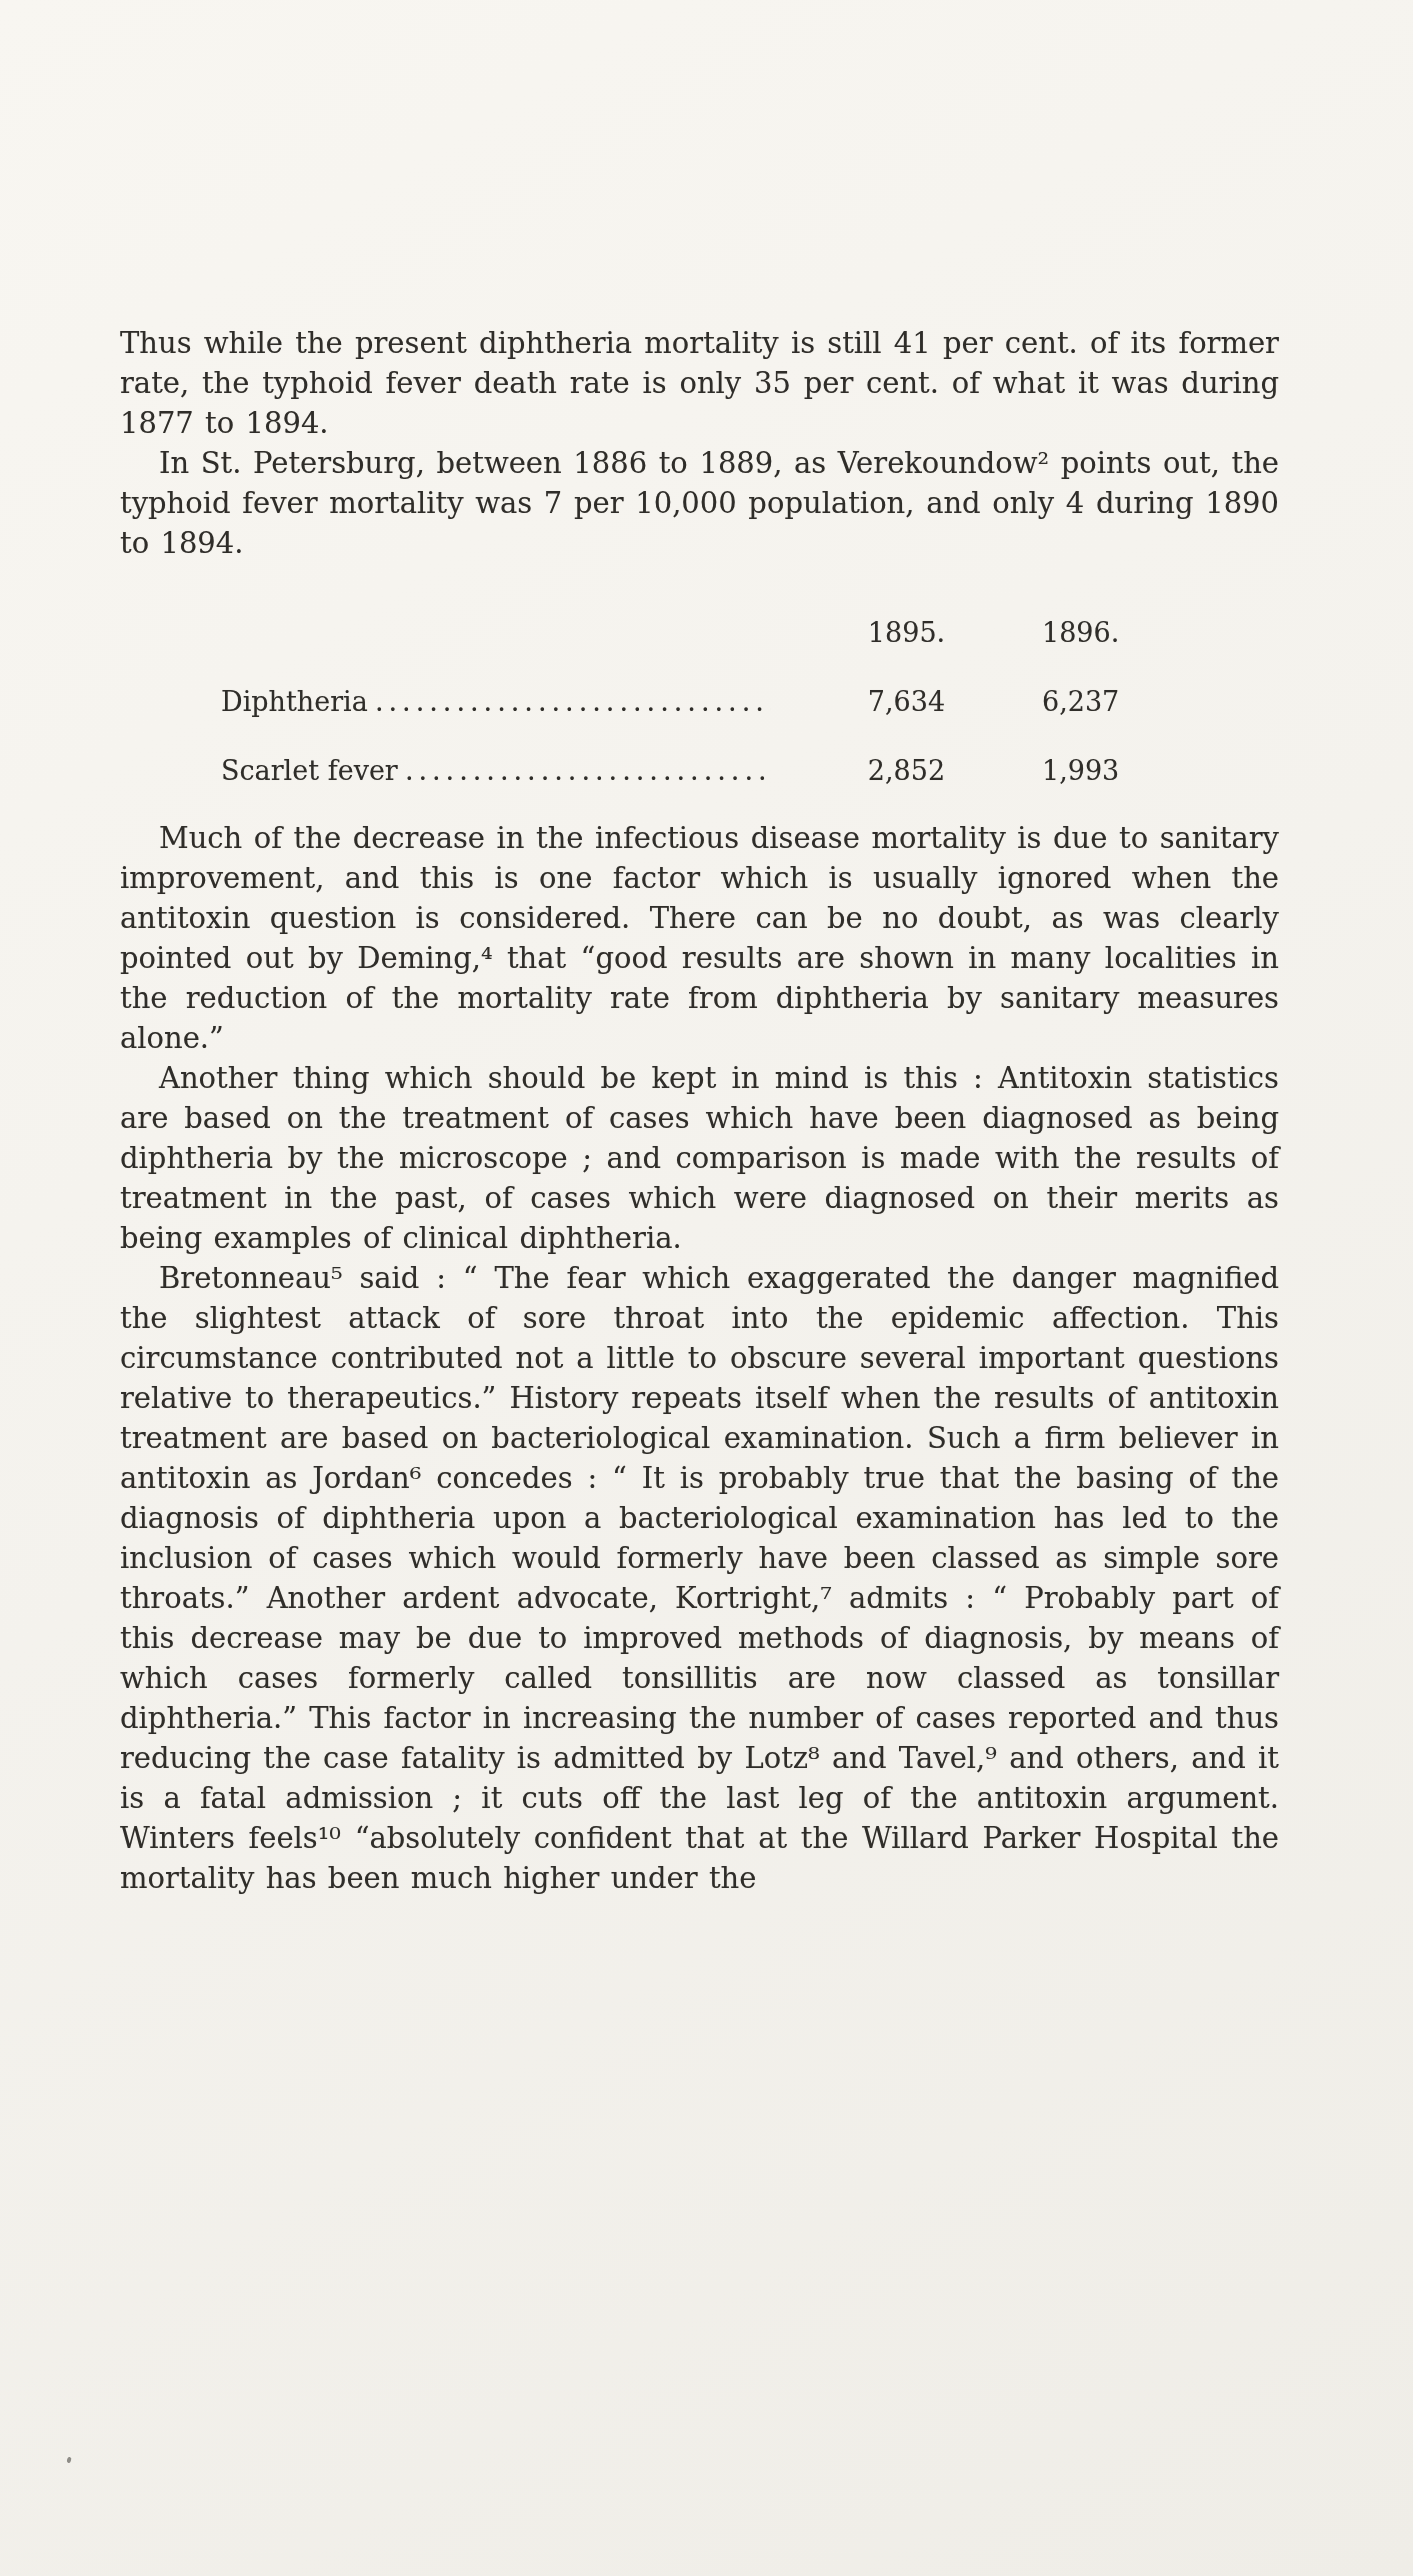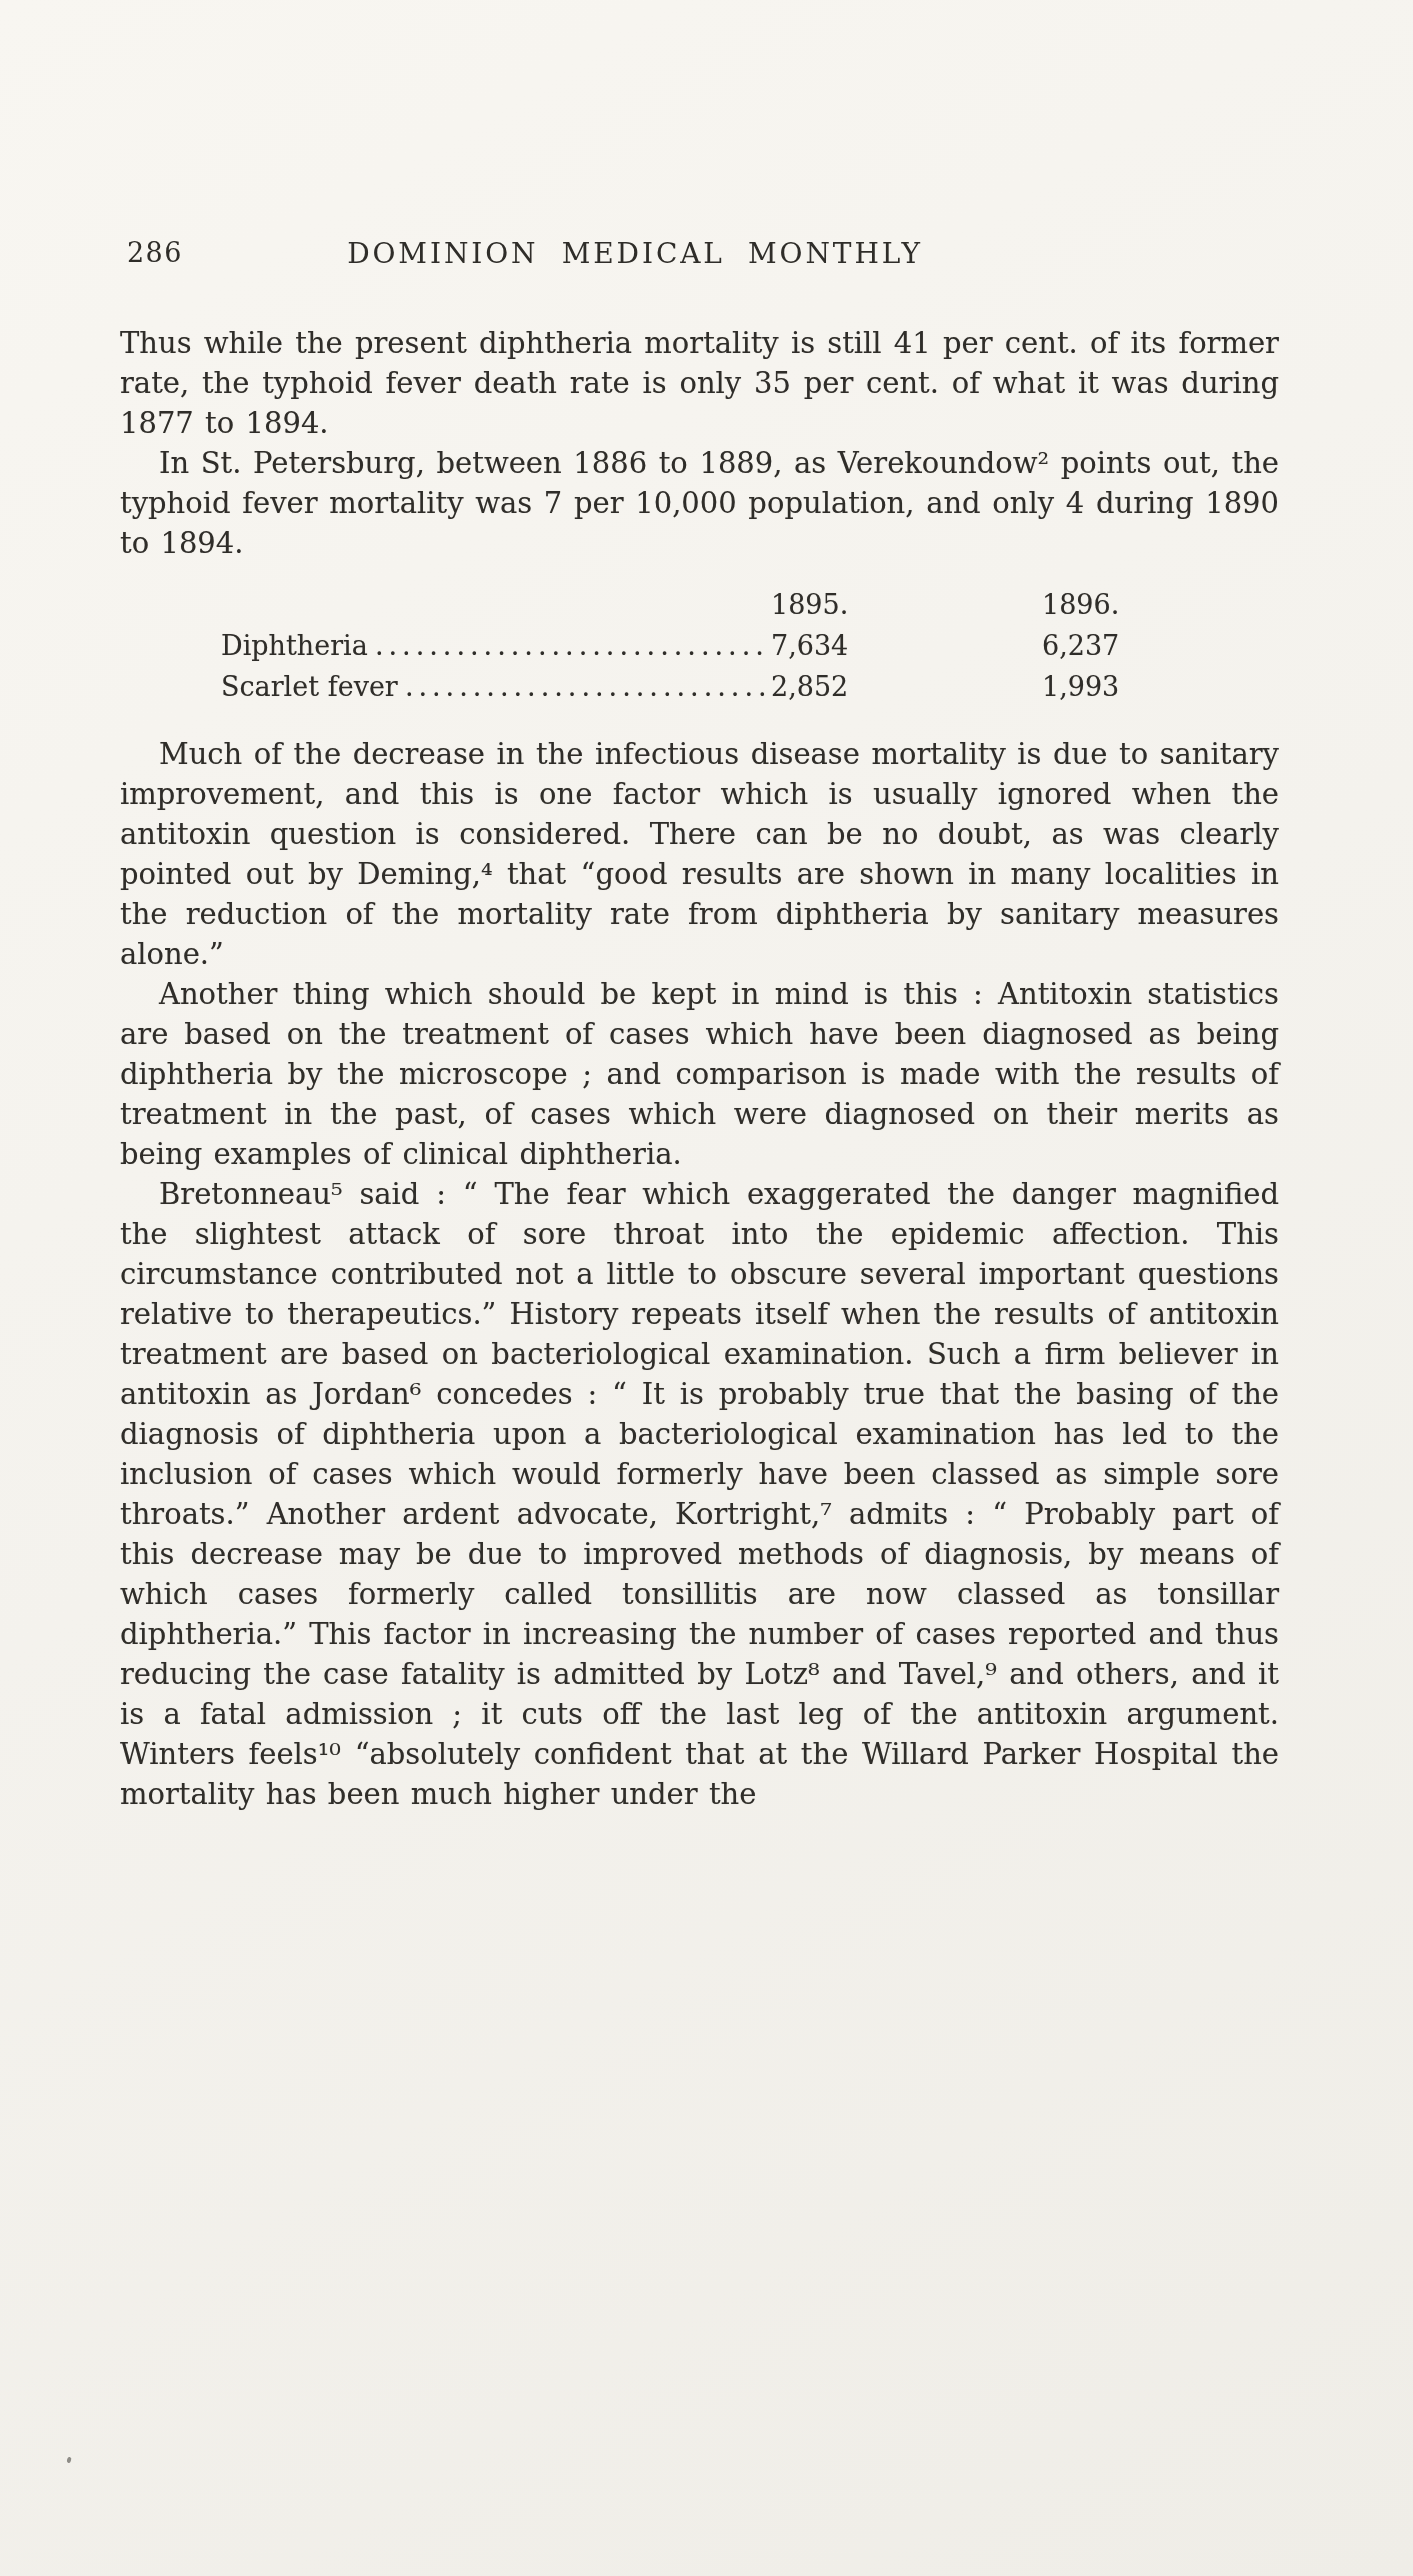--- a/index.html
+++ b/index.html
@@ -65,21 +65,21 @@
   .mortality-table {
     margin: 21.4px 0 27px 101px;
     width: 1022px;
     font-size: 27px;
     line-height: 41px;
     text-align: left;
     word-spacing: normal;
   }
   .t-head { display: flex; }
   .t-spacer { width: 550px; }
-  .t-col { width: 271px; text-align: left; }
+  .t-col { width: 271px; text-align: center; margin-top: 28px; }
   .t-col:last-child { width: auto; }
   .t-row { display: flex; }
   .t-leader {
     width: 550px;
     display: flex;
     overflow: hidden;
     align-items: flex-end;
   }
   .t-label { white-space: nowrap; padding-right: 7.1px; }
   .t-dots {
@@ -98,24 +98,20 @@
     border-radius: 50% 50% 40% 60%;
     background: rgba(60, 58, 52, 0.55);
     transform: rotate(18deg);
   }
 </style>
 </head>
 <body>
 
 <div class="page">
 
-  <header class="page-header">
-    <span class="page-number">286</span>
-    <h1 class="journal-title">DOMINION MEDICAL MONTHLY</h1>
-  </header>
 
   <main class="page-body">
 
     <p class="para">Thus while the present diphtheria mortality is still 41 per cent. of its former rate, the typhoid fever death rate is only 35 per cent. of what it was during 1877 to 1894.</p>
 
     <p class="para indent">In St. Petersburg, between 1886 to 1889, as Verekoundow² points out, the typhoid fever mortality was 7 per 10,000 population, and only 4 during 1890 to 1894.</p>
 
 
     <section class="mortality-table">
       <div class="t-head">

